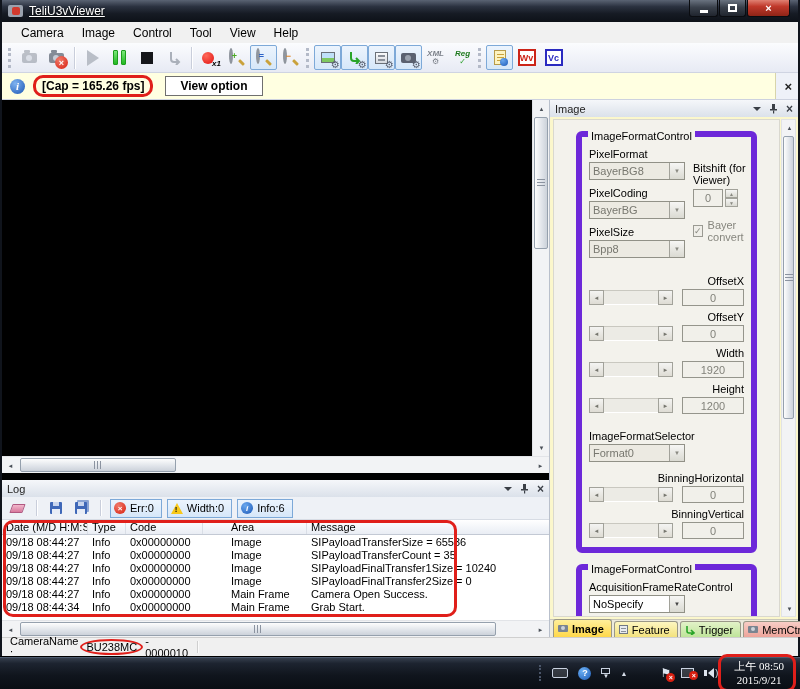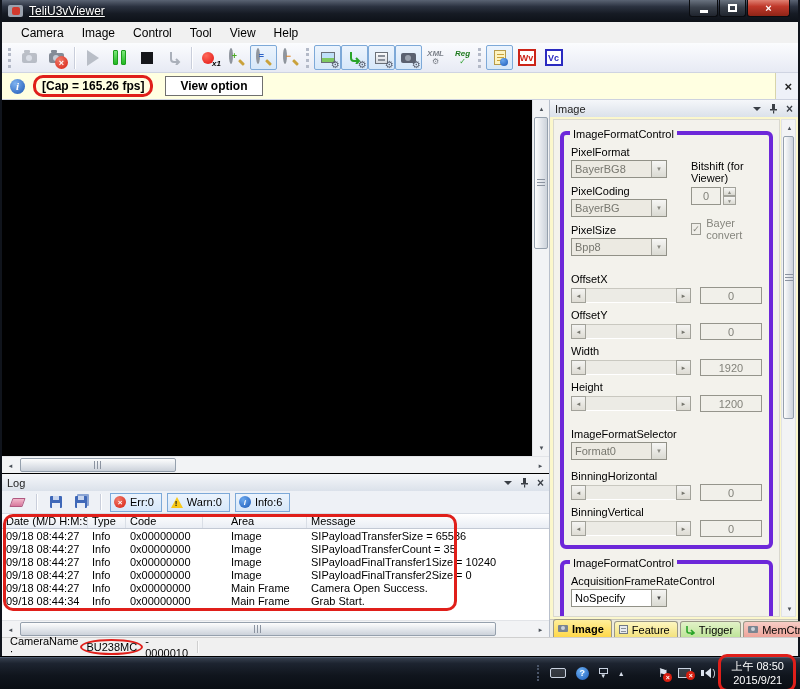--- a/index.html
+++ b/index.html
@@ -94,21 +94,21 @@
   .sb-up { top:1px; left:1px; } .sb-down { bottom:1px; left:1px; }
   .sb-left { left:1px; top:1px; } .sb-right { right:1px; top:1px; }
   .sb-thumb-v { position:absolute; left:1px; width:14px; background:linear-gradient(90deg,#fdfdfd,#dfe3e9 60%,#ccd2da);
                 border:1px solid #95a0ad; border-radius:2px; display:flex; }
   .sb-thumb-h { position:absolute; top:1px; height:14px; background:linear-gradient(#fdfdfd,#dfe3e9 60%,#ccd2da);
                 border:1px solid #95a0ad; border-radius:2px; display:flex; }
   .grip-h { width:8px; height:8px; margin:auto; background:repeating-linear-gradient(to bottom,#8b93a0 0 1px,transparent 1px 3px); }
   .grip-v { width:8px; height:8px; margin:auto; background:repeating-linear-gradient(to right,#8b93a0 0 1px,transparent 1px 3px); }
 
   
-  .log-panel { height:164px; flex:0 0 164px; display:flex; flex-direction:column; border-top:1px solid #000000; }
+  .log-panel { height:164px; flex:0 0 164px; display:flex; flex-direction:column; border-top:7px solid #000000; }
   .panel-hdr { height:17px; flex:0 0 17px; background:linear-gradient(#f5f7fa,#dbe1ea); display:flex; align-items:center;
                padding:0 5px; font-size:11px; }
   .panel-hdr .ttl { flex:1; color:#222; }
   .hdr-ic { margin-left:8px; color:#3a3f46; display:flex; align-items:center; }
   .chev { width:0; height:0; border-left:4px solid transparent; border-right:4px solid transparent; border-top:4px solid #3a3f46; }
   .hdr-x { font-weight:bold; font-size:12px; line-height:10px; }
 
   .log-toolbar { height:23px; flex:0 0 23px; background:#eef1f6; display:flex; align-items:center; padding:0 5px; gap:5px;
                  border-bottom:1px solid #d7dce4; }
   .i-erase { width:13px; height:9px; background:linear-gradient(#f2b8cc,#d8789c); transform:skewX(-20deg);
@@ -145,21 +145,21 @@
 
   
   .right-col { flex:1; display:flex; flex-direction:column; border-left:1px solid #b9c0cc; min-width:0; }
   .panel-frame { flex:1; background:#fbf7cc; position:relative; overflow:hidden; }
   .panel-inner { position:absolute; left:3px; top:2px; right:18px; bottom:2px; background:#f3f2ec; border:1px solid #d9d8cf;
                  overflow:hidden; padding:0 4px; }
   .panel-vscroll { position:absolute; right:2px; top:2px; bottom:2px; width:15px; background:#f2f3f5; border:1px solid #e0e2e6; }
   .pv-thumb { position:absolute; left:1px; top:16px; width:11px; height:283px; background:linear-gradient(90deg,#fdfdfd,#dfe3e9 60%,#ccd2da);
               border:1px solid #95a0ad; border-radius:2px; display:flex; }
 
-  .group { border:4px solid #6d28d9; border-radius:6px; position:relative; margin:11px 2px 0; padding:11px 7px 8px; }
+  .group { border:6px solid #6d28d9; border-radius:6px; position:relative; margin:11px 18px 0; padding:11px 7px 8px; }
   .group-lg { position:absolute; top:-7px; left:6px; background:#f3f2ec; padding:0 3px; font-size:11px; }
   .flbl { font-size:11px; margin:7px 0 2px; }
   .flbl.first { margin-top:0; }
 
   .combo { height:18px; width:96px; border:1px solid #919187; background:#eceae2; display:flex; }
   .combo .cv { flex:1; padding:2px 3px; color:#77776f; overflow:hidden; white-space:nowrap; }
   .combo .cb { width:15px; border-left:1px solid #a2a29a; background:linear-gradient(#f6f6f4,#dadad2); color:#8a8a82;
                font-size:6px; display:flex; align-items:center; justify-content:center; }
   .combo.on { background:#fff; } .combo.on .cv { color:#000; } .combo.on .cb { color:#444; }
 
@@ -171,21 +171,21 @@
   .spin-btns { display:flex; flex-direction:column; width:13px; margin-left:2px; }
   .spin-btns span { flex:1; border:1px solid #a2a29a; background:linear-gradient(#f6f6f4,#dadad2); font-size:5px; color:#8a8a82;
                     display:flex; align-items:center; justify-content:center; }
   .chk-row { display:flex; align-items:center; gap:5px; margin-top:12px; color:#86867e; }
   .chk { width:12px; height:12px; border:1px solid #9a9a92; background:#efeee8; color:#86867e; font-size:9px; font-weight:bold;
          display:flex; align-items:center; justify-content:center; }
 
   .fg-top { display:flex; }
   .fg-left { width:112px; } .fg-right { flex:1; padding-left:8px; }
 
-  .slider-row { margin-top:5px; }
+  .slider-row { margin-top:5px;text-align:right; }
   .slider-ctl { display:flex; align-items:center; margin-top:1px; }
   .sl-btn { width:15px; height:15px; flex:0 0 15px; border:1px solid #a2a29a; background:linear-gradient(#f4f4f2,#dedcd4);
             color:#77776f; font-size:6px; display:flex; align-items:center; justify-content:center; }
   .sl-track { flex:1; height:15px; background:#ecebe5; border-top:1px solid #c9c8c0; border-bottom:1px solid #fff; }
   .slider-ctl .vbox { width:62px; flex:0 0 62px; margin-left:9px; }
 
   .tabstrip { height:18px; flex:0 0 18px; background:#eceadd; display:flex; align-items:flex-end; padding-left:3px;
               border-top:1px solid #c9c7ba; gap:2px; }
   .tab { height:16px; display:flex; align-items:center; gap:4px; padding:0 7px 0 4px; border:1px solid #9a9888; border-bottom:none;
          border-radius:3px 3px 0 0; font-size:11px; white-space:nowrap; }
@@ -216,21 +216,21 @@
   .ti-flag4 { width:13px; height:13px; display:grid; grid-template-columns:1fr 1fr; grid-template-rows:1fr 1fr; gap:1px; }
   .ti-flag4 span { background:#dfe7f2; }
   .ti-actflag { font-size:12px; }
   .mini-x { position:absolute; right:-4px; bottom:-2px; width:9px; height:9px; border-radius:50%;
             background:#d81f10; color:#fff; font-size:7px; font-weight:bold; display:flex; align-items:center; justify-content:center; }
   .ti-net { width:13px; height:10px; border:1px solid #c9d2e0; background:rgba(255,255,255,.16); }
   .ti-spk { gap:1px; }
   .spk-body { width:3px; height:6px; background:#dde4ee; }
   .spk-cone { width:0; height:0; border-top:5px solid transparent; border-bottom:5px solid transparent; border-right:6px solid #dde4ee; }
   .spk-wave { font-size:9px; color:#dde4ee; }
-  .clock { text-align:center; color:#fff; font-size:11px; line-height:14px; padding:1px 10px 1px 6px; }
+  .clock { text-align:center; color:#fff; font-size:11px; line-height:14px; padding:1px 10px 1px 6px;font-family:Liberation Serif, serif; }
   .ann-clock { position:absolute; right:0; top:-4px; width:78px; height:38px; border:3px solid #e01f1a; border-radius:9px;
                pointer-events:none; }
 </style>
 </head>
 <body>
 
 <div class="screen">
   <div class="window">
 
     <div class="titlebar">
@@ -392,21 +392,21 @@
             <div class="tbtn" style="width:20px;height:19px;">
                 <span class="i-floppy fl2"></span>
               </div>
             <span class="tsep" style="height:16px;"></span>
             <div class="log-toggle">
               <span class="i-errball">×</span>
               <span>Err:0</span>
             </div>
             <div class="log-toggle">
               <span class="i-warn"></span>
-              <span>Warn:0</span>
+              <span>Width:0</span>
             </div>
             <div class="log-toggle">
               <span class="i-infoball">i</span>
               <span>Info:6</span>
             </div>
           </div>
           <div class="log-table">
             <div class="lt-hdr">
               <span class="c c-date">Date (M/D H:M:S)</span>
               <span class="c c-type">Type</span>

